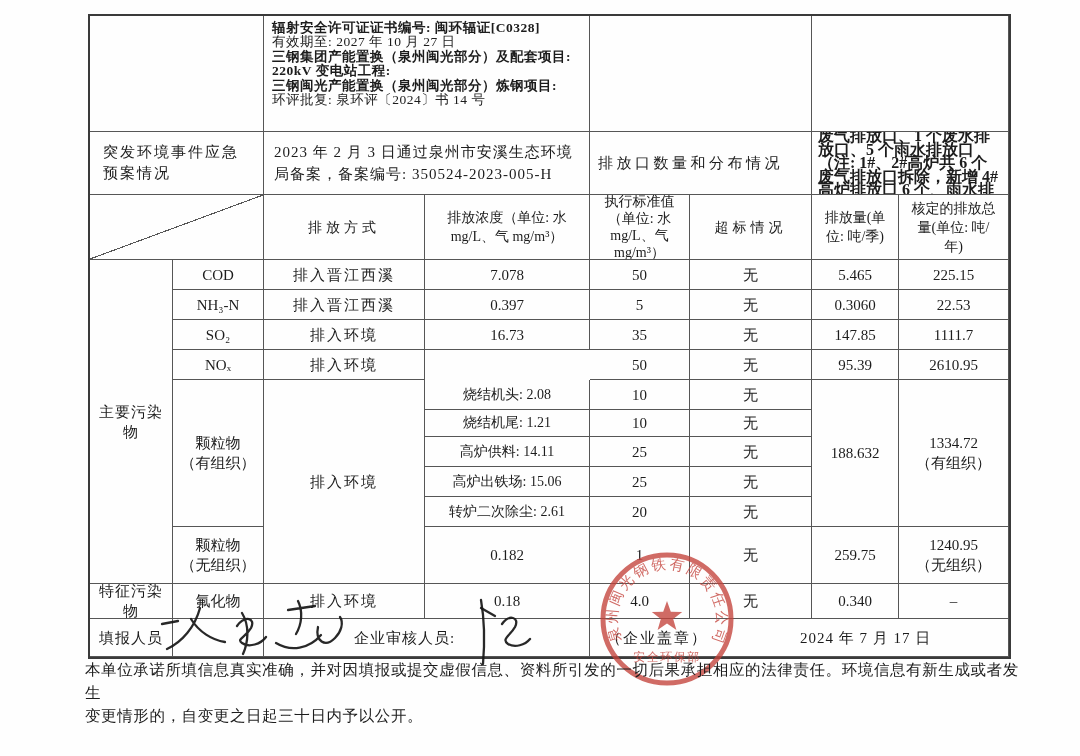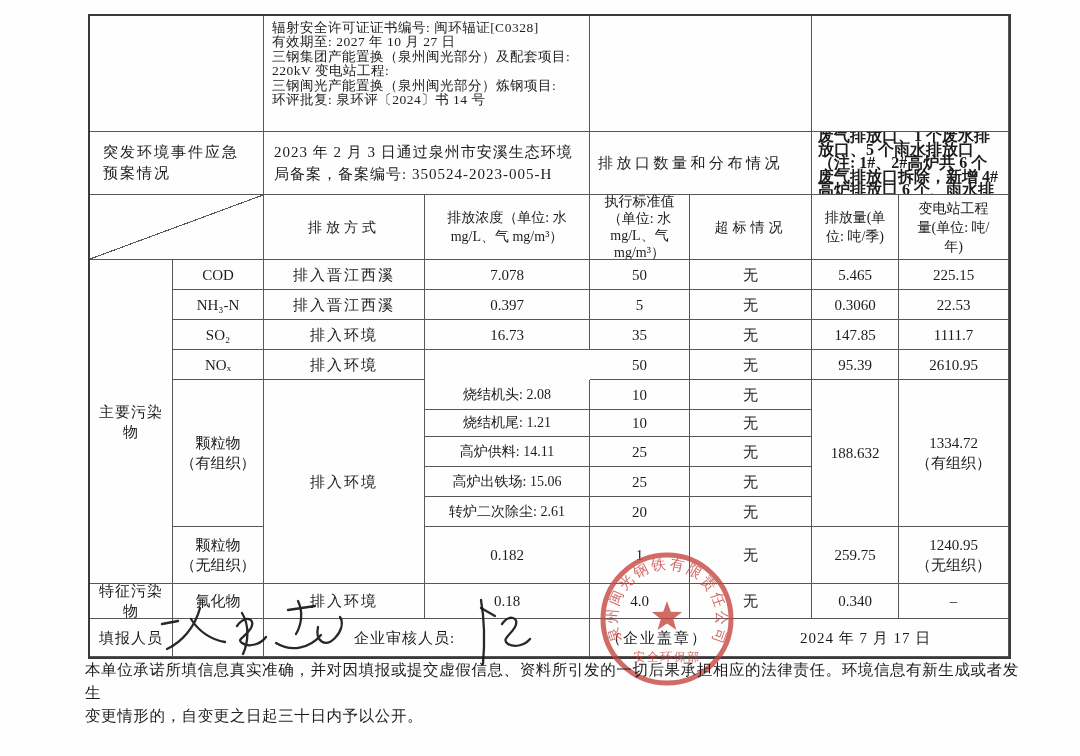--- a/index.html
+++ b/index.html
@@ -22,21 +22,21 @@
     box-sizing:border-box;overflow:hidden;
   }
   .left{justify-content:flex-start;text-align:left;}
   .pre{white-space:pre-line;}
   .ls1{letter-spacing:1px;} .ls2{letter-spacing:2px;} .ls4{letter-spacing:4px;}
   .hdr{font-size:14px;line-height:19px;}
   .sub{font-size:14px;}
   .small{font-size:16px;line-height:13.5px;letter-spacing:0;text-align:left;font-weight:bold;}
   .lic{display:block;padding:5px 8px;font-size:13.5px;line-height:14.4px;letter-spacing:0.5px;}
   .lic-line{white-space:nowrap;}
-  .b{font-weight:normal;}
+  .b{font-weight:bold;}
   .diag{position:relative;padding:0;background:
     linear-gradient(to bottom right, transparent 49.55%, #565656 49.55%, #565656 50.45%, transparent 50.45%);}
   .emg-label{padding:2px 13px;line-height:21px;letter-spacing:2px;}
   .emg-val{padding:4px 10px;line-height:22px;letter-spacing:1px;}
   .outlet-label{padding:2px 8px;letter-spacing:3.5px;}
   .note{padding:3px 6px;}
   .reviewer{padding-left:90px;}
   .sealdate{justify-content:flex-start;padding-left:16px;align-items:center;}
   .date{margin-left:92px;letter-spacing:1px;}
   .sealword{letter-spacing:2px;}
@@ -76,21 +76,21 @@
     <div class="cell hdr ls4" style="grid-area:3/3/4/4">排放方式</div>
     <div class="cell hdr pre" style="grid-area:3/4/4/5">排放浓度（单位: 水
 mg/L、气 mg/m³）</div>
     <div class="cell hdr pre" style="grid-area:3/5/4/6;line-height:17px">执行标准值
 （单位: 水
 mg/L、气
 mg/m³）</div>
     <div class="cell hdr ls4" style="grid-area:3/6/4/7">超标情况</div>
     <div class="cell hdr pre" style="grid-area:3/7/4/8">排放量(单
 位: 吨/季)</div>
-    <div class="cell hdr pre" style="grid-area:3/8/4/9">变电站工程
+    <div class="cell hdr pre" style="grid-area:3/8/4/9">核定的排放总
 量(单位: 吨/
 年)</div>
 
     <div class="cell ls1" style="grid-area:4/1/14/2">主要污染物</div>
     <div class="cell ls1" style="grid-area:14/1/15/2">特征污染物</div>
 
     <div class="cell" style="grid-area:4/2/5/3">COD</div>
     <div class="cell" style="grid-area:5/2/6/3">NH₃-N</div>
     <div class="cell" style="grid-area:6/2/7/3">SO₂</div>
     <div class="cell" style="grid-area:7/2/8/3">NOₓ</div>

